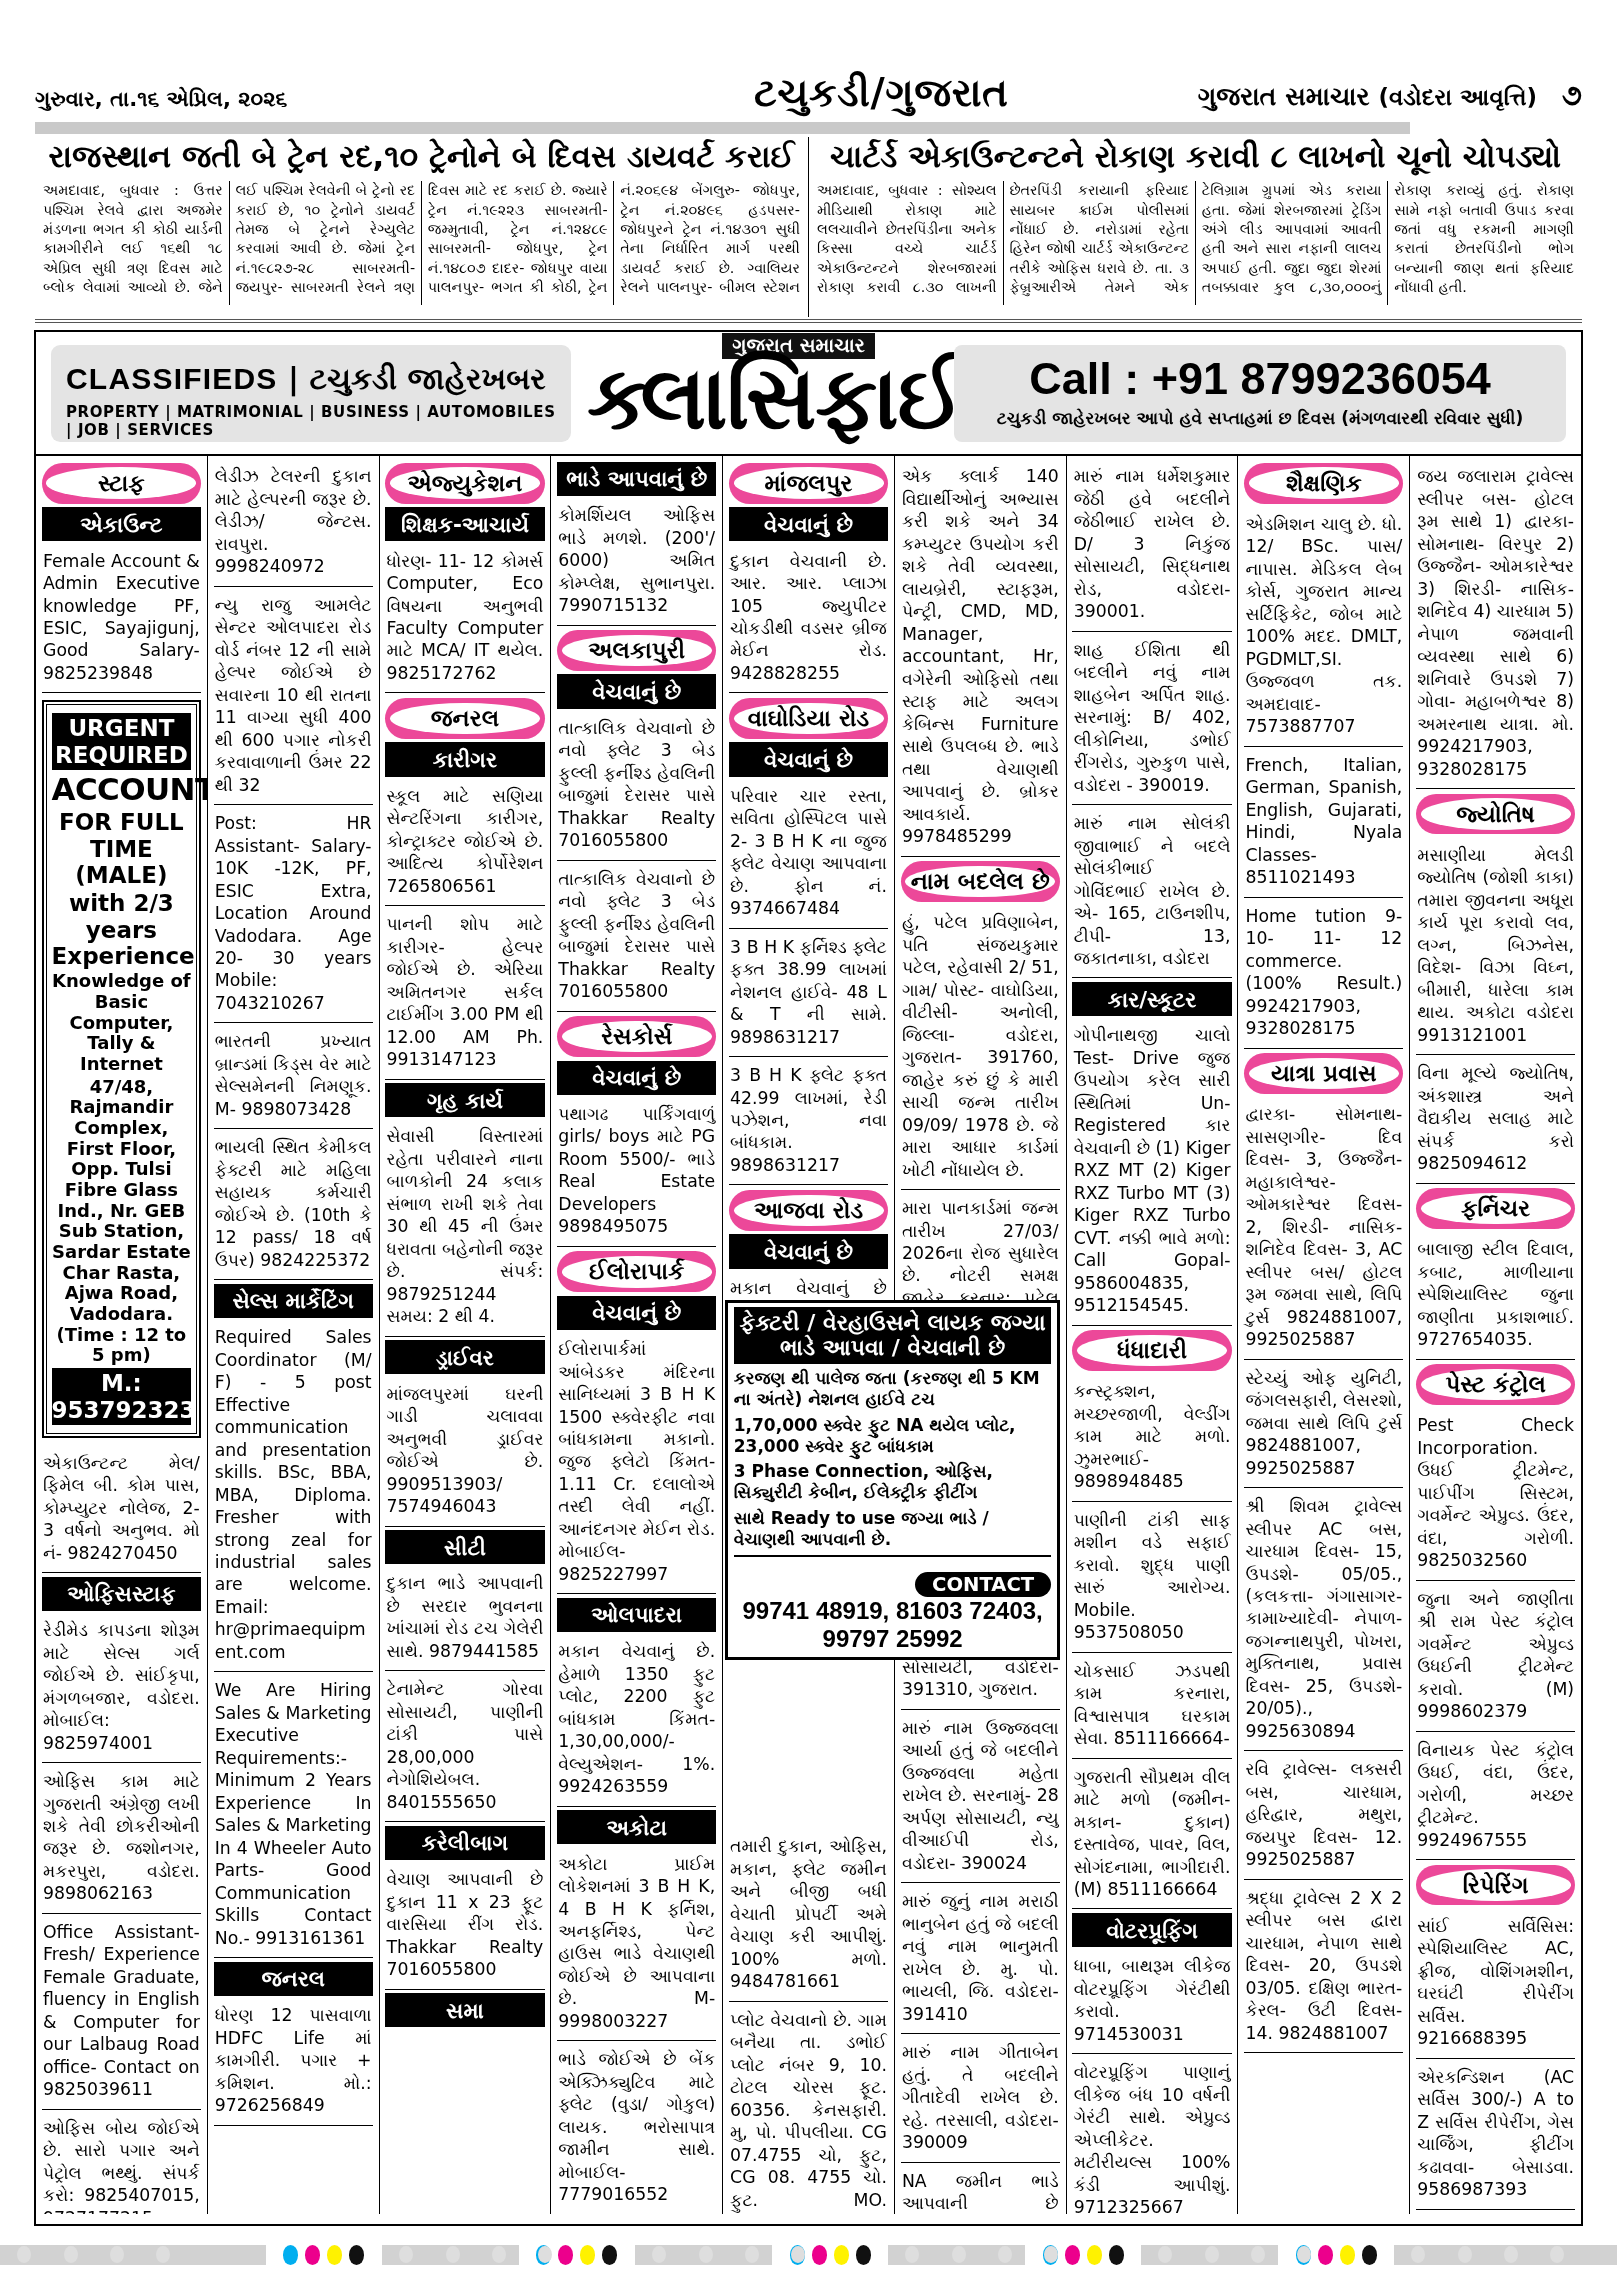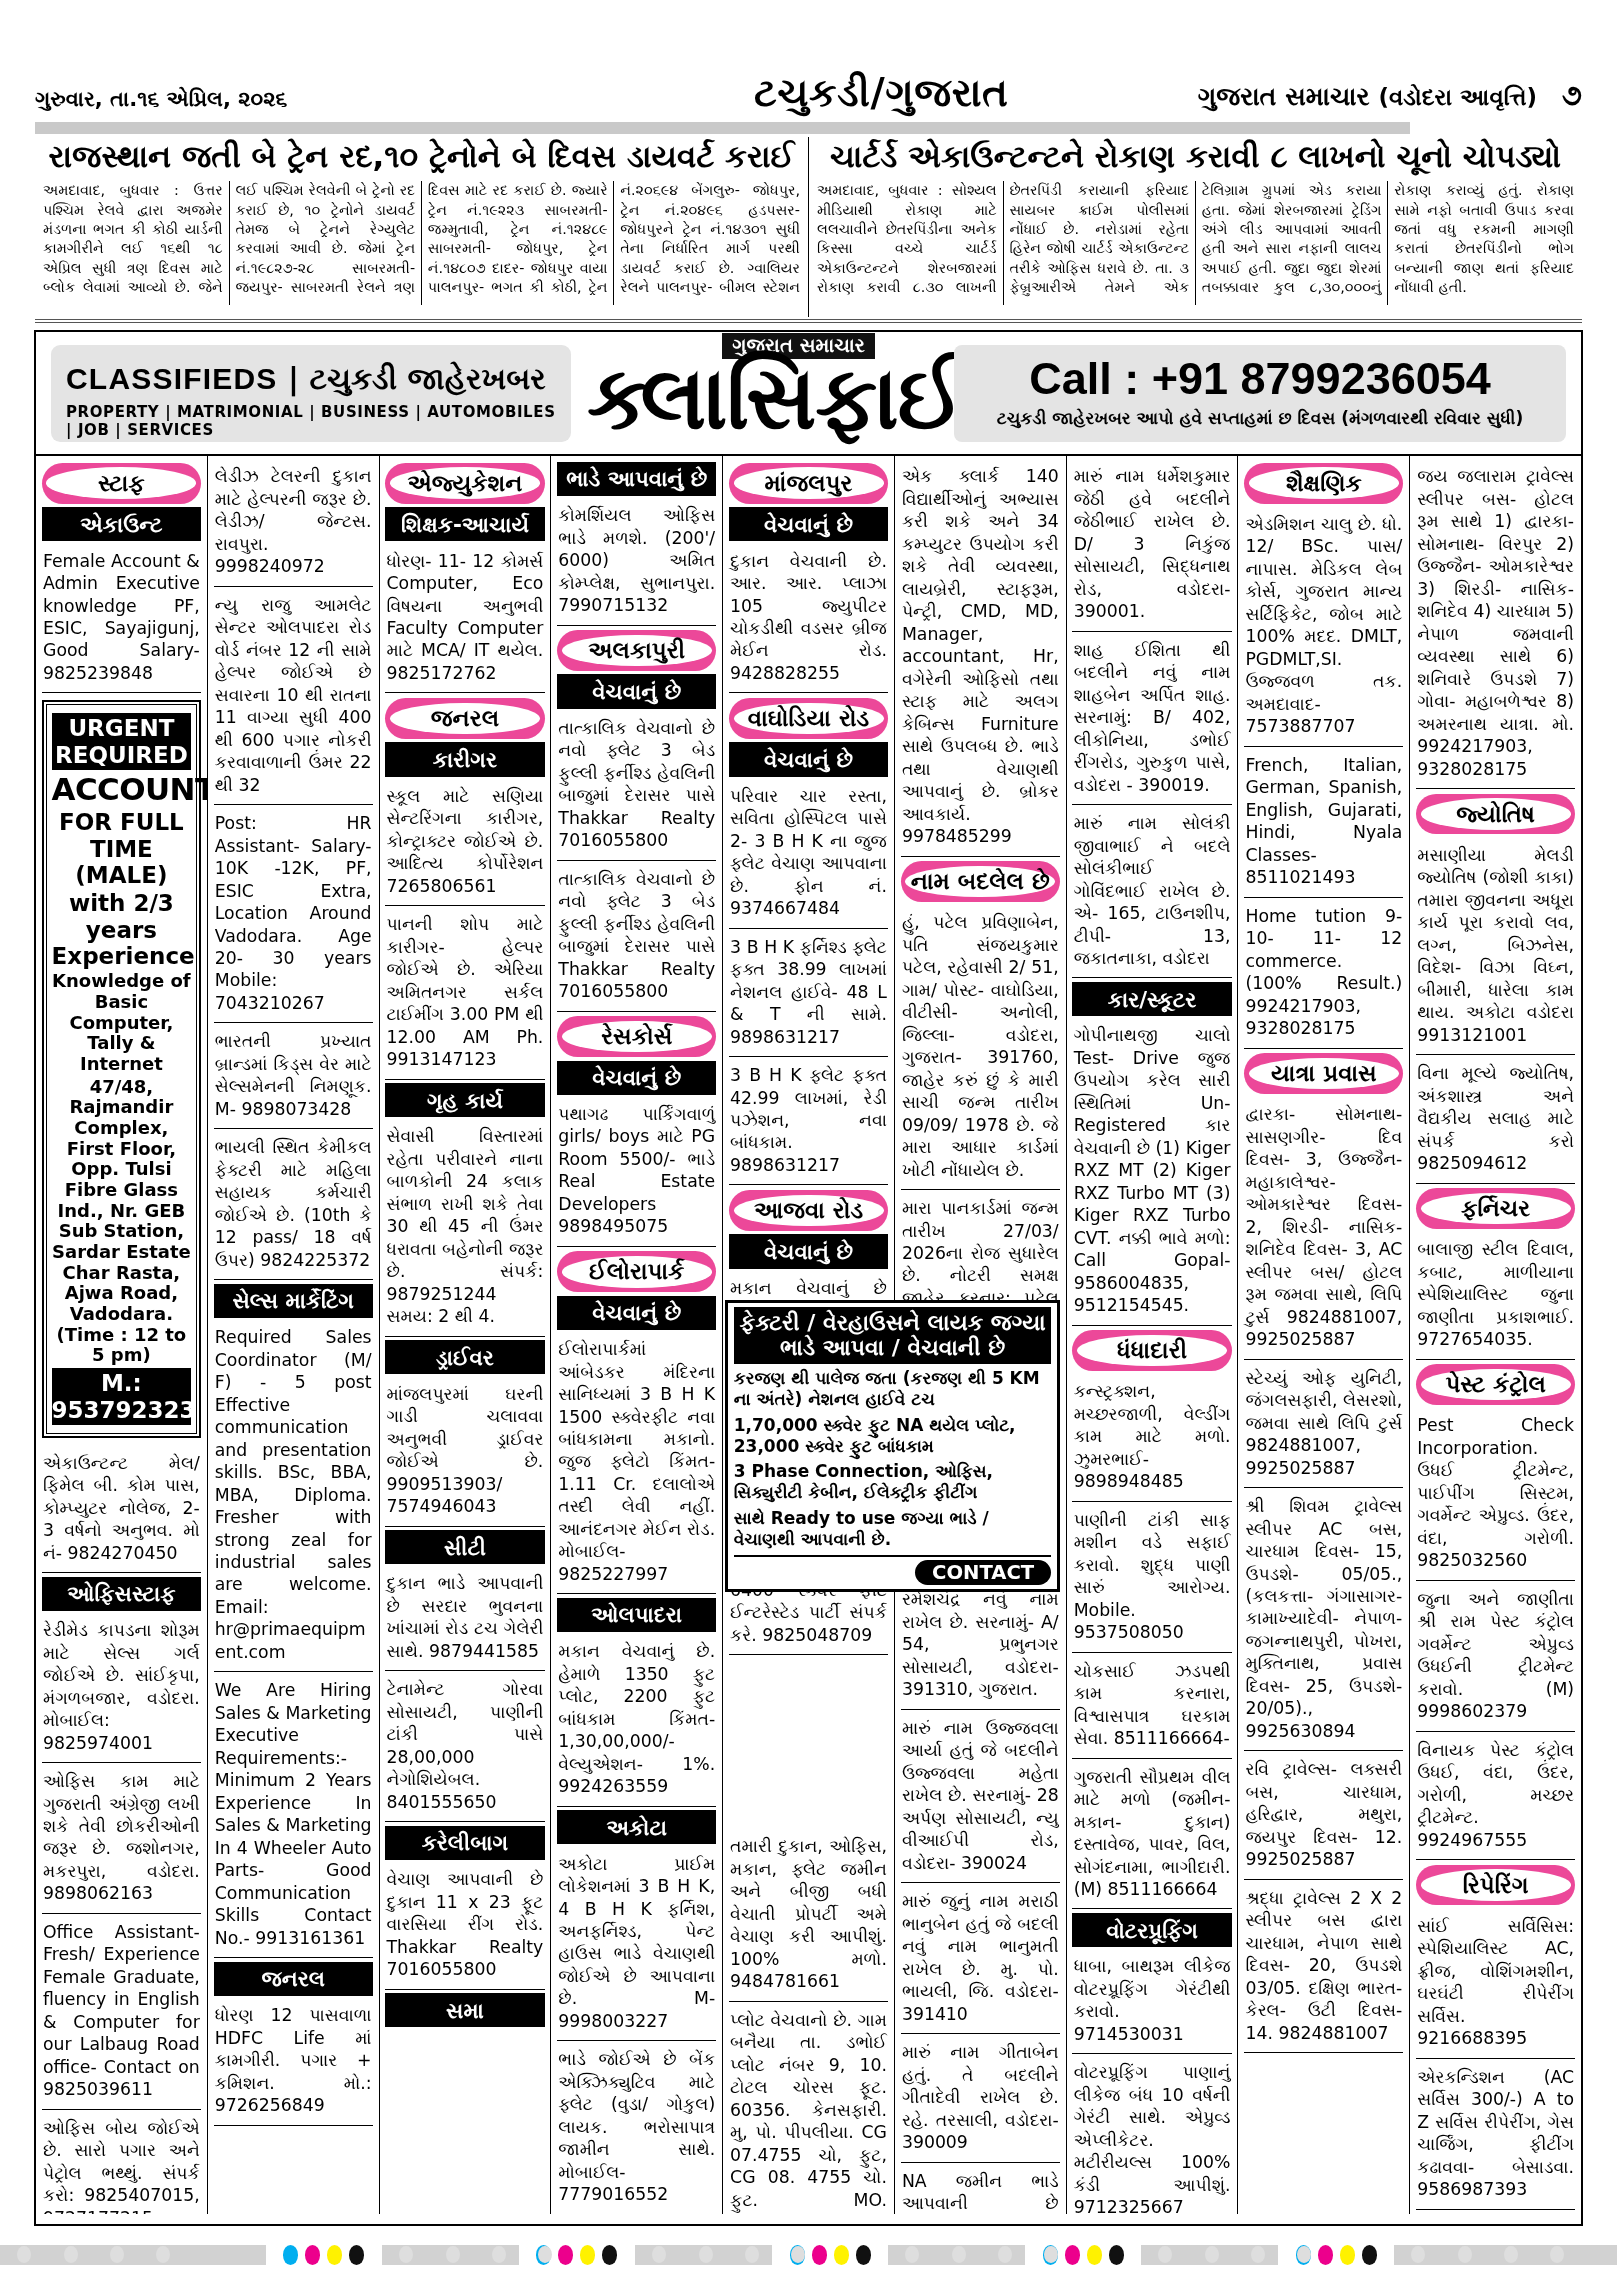--- a/index.html
+++ b/index.html
@@ -54,21 +54,21 @@
   .bl{display:block;line-height:1.15;margin:1.7px 0;}
   .bl.inv{background:#000;color:#fff;font-weight:900;padding:2.3px 0;}
   .bl.big{font-size:31px;font-weight:900;letter-spacing:-0.6px;}
   .bl.med{font-size:23px;font-weight:800;}
   .bl.sm{font-size:18px;font-weight:700;}
   
   .factory{position:absolute;left:calc(100% * 4 / 9 + 2.3px);width:calc(100% * 2 / 9 - 8px);
            top:844px;background:#fff;border:3.5px solid #000;z-index:6;padding:3.5px 5.8px;box-sizing:border-box;}
   .fac-head{background:#000;color:#fff;font-weight:900;font-size:22px;text-align:center;padding:3.5px 2.3px;line-height:1.15;}
   .fac-line{font-size:17px;font-weight:700;margin:4px 0;line-height:1.25;}
-  .fac-contact-row{border-top:2.3px solid #000;margin-top:4.6px;padding-top:3px;text-align:right;}
+  .fac-contact-row{border-top:2.3px solid #000;margin-top:4.6px;padding-top:15px;text-align:right;}
   .fac-contact{background:#000;color:#fff;font-weight:900;font-size:19.6px;border-radius:17.3px;
                display:inline-block;padding:1.2px 17.3px;}
   .fac-nums{font-size:24px;font-weight:900;text-align:center;font-family:"Liberation Sans",sans-serif;}
   
   .regstrip{position:absolute;left:0;right:0;top:2245px;height:19.6px;display:flex;align-items:flex-start;}
   .seg-gray{height:19.6px;background:#d2d2d2;position:relative;}
   .seg-gray .fo{position:absolute;top:1.2px;width:14px;height:17.3px;border-radius:50%;background:#dedede;}
   .dots{display:flex;gap:7px;padding:0 17.3px;}
   .dot{width:15px;height:19.6px;border-radius:50%;}
   .c{background:#00aeef}.m{background:#ec008c}.y{background:#fff200}.k{background:#111}
@@ -126,20 +126,21 @@
 
       <div class="factory">
         <div class="fac-head">ફેક્ટરી / વેરહાઉસને લાયક જગ્યા ભાડે આપવા / વેચવાની છે</div>
         <div class="fac-line">કરજણ થી પાલેજ જતા (કરજણ થી 5 KM ના અંતરે) નેશનલ હાઈવે ટચ</div>
         <div class="fac-line">1,70,000 સ્ક્વેર ફુટ NA થયેલ પ્લોટ, 23,000 સ્ક્વેર ફુટ બાંધકામ</div>
         <div class="fac-line">3 Phase Connection, ઓફિસ, સિક્યુરીટી કેબીન, ઈલેક્ટ્રીક ફીટીંગ</div>
         <div class="fac-line">સાથે Ready to use જગ્યા ભાડે / વેચાણથી આપવાની છે.</div>
         <div class="fac-contact-row">
           <span class="fac-contact">CONTACT</span>
         </div>
+        <div class="fac-nums">99741 48919,  81603 72403,  99797 25992</div>
       </div>
     <div class="col">
           <div class="pill">
             <div class="pill-in">સ્ટાફ</div>
           </div>
           <div class="bar">એકાઉન્ટ</div>
           <div class="ad">Female Account &amp; Admin Executive knowledge PF, ESIC, Sayajigunj, Good Salary- 9825239848</div>
           <div class="boxad">
             <span class="bl inv med">URGENT REQUIRED</span>
             <span class="bl big">ACCOUNTANT</span>

